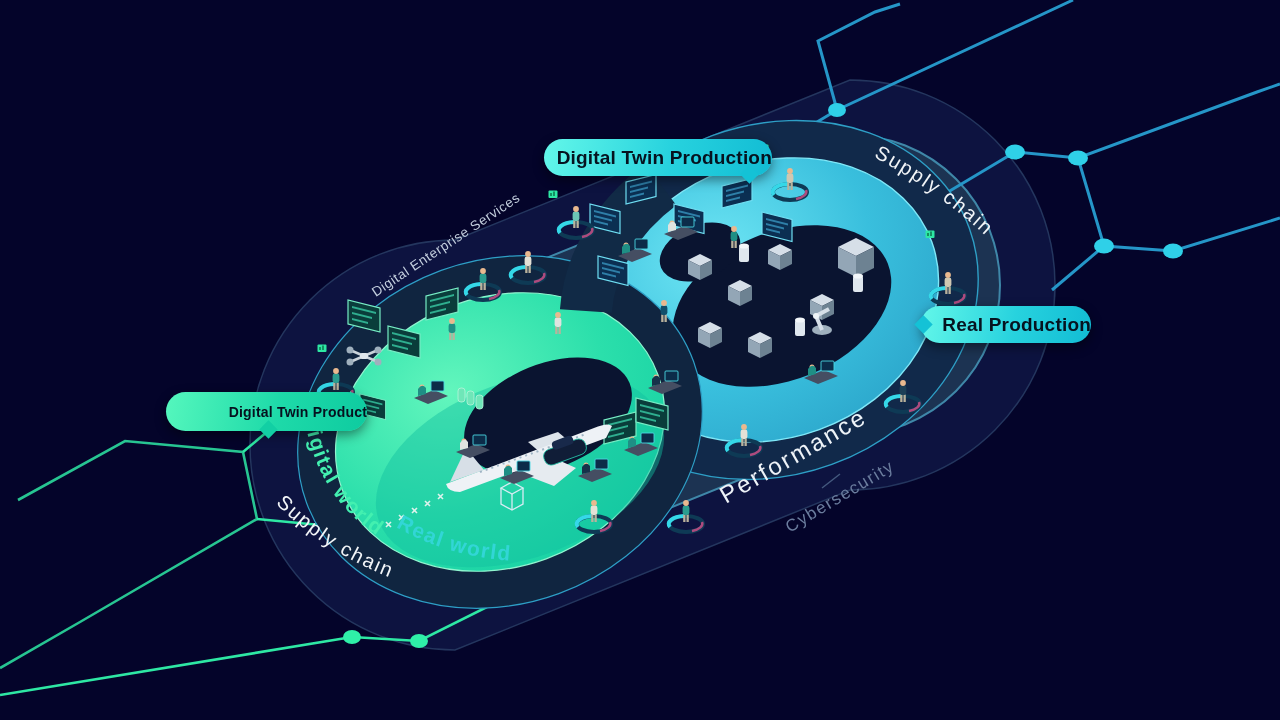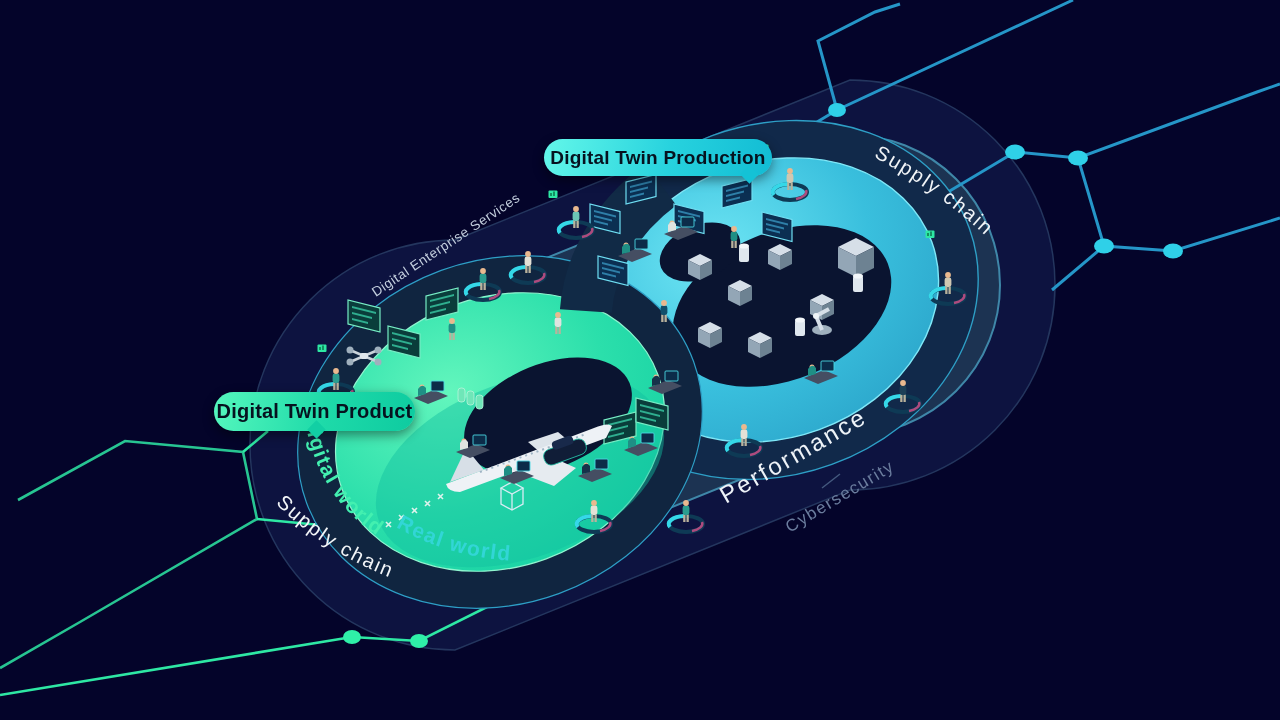--- a/index.html
+++ b/index.html
@@ -1,20 +1,20 @@
 <!DOCTYPE html>
 <html><head>
 <meta charset="utf-8">
 <style>
   html,body{margin:0;padding:0;background:#04042a;}
   .stage{position:relative;width:1280px;height:720px;overflow:hidden;background:#04042a;
          font-family:"Liberation Sans",sans-serif;}
   .scene{position:absolute;left:0;top:0;}
   svg text{font-family:"Liberation Sans",sans-serif;}
-  .pill{position:absolute;z-index:5;display:flex;align-items:center;justify-content:center;
+  .pill{position:absolute;z-index:5;display:flex;align-items:center;justify-content:flex-end;
         border-radius:20px;color:#06121f;font-weight:700;font-size:19px;letter-spacing:.2px;
         box-shadow:0 4px 12px rgba(0,0,0,.45);}
   .pill.cyan{background:linear-gradient(100deg,#63f7e9 0%,#27d2de 55%,#12bcd4 100%);}
   .pill.green{background:linear-gradient(100deg,#55f7bd 0%,#1edaa9 55%,#0ecba0 100%);}
   .tail{position:absolute;width:13px;height:13px;transform:rotate(45deg);z-index:-1;}
   .tail.cyan{background:#14c2d6;}
   .tail.green{background:#12cfa4;}
   .pill-label{position:relative;z-index:1;white-space:nowrap;}
 </style>
 </head>
@@ -309,20 +309,24 @@
       <textPath href="#path_rw" startOffset="2">Real world</textPath>
     </text>
   </g>
 </svg>
 
 <div class="pill cyan" style="left:544px;top:139px;width:228px;height:37px;">
   <div class="tail cyan" style="right:16px;bottom:-5px;"></div>
   <span class="pill-label">Digital Twin Production</span>
 </div>
 
-
-<div class="pill green" style="left:166px;top:392px;width:201px;height:39px;font-size:20px;margin-left:48px;">
+<div class="pill cyan" style="left:921px;top:306px;width:170px;height:37px;">
+  <div class="tail cyan" style="left:-4px;top:12px;"></div>
+  <span class="pill-label">Real Production</span>
+</div>
+
+<div class="pill green" style="left:166px;top:392px;width:201px;height:39px;font-size:14px;">
   <div class="tail green" style="left:96px;bottom:-5px;"></div>
   <span class="pill-label">Digital Twin Product</span>
 </div>
 
 
 </div>
 
 </body></html>

